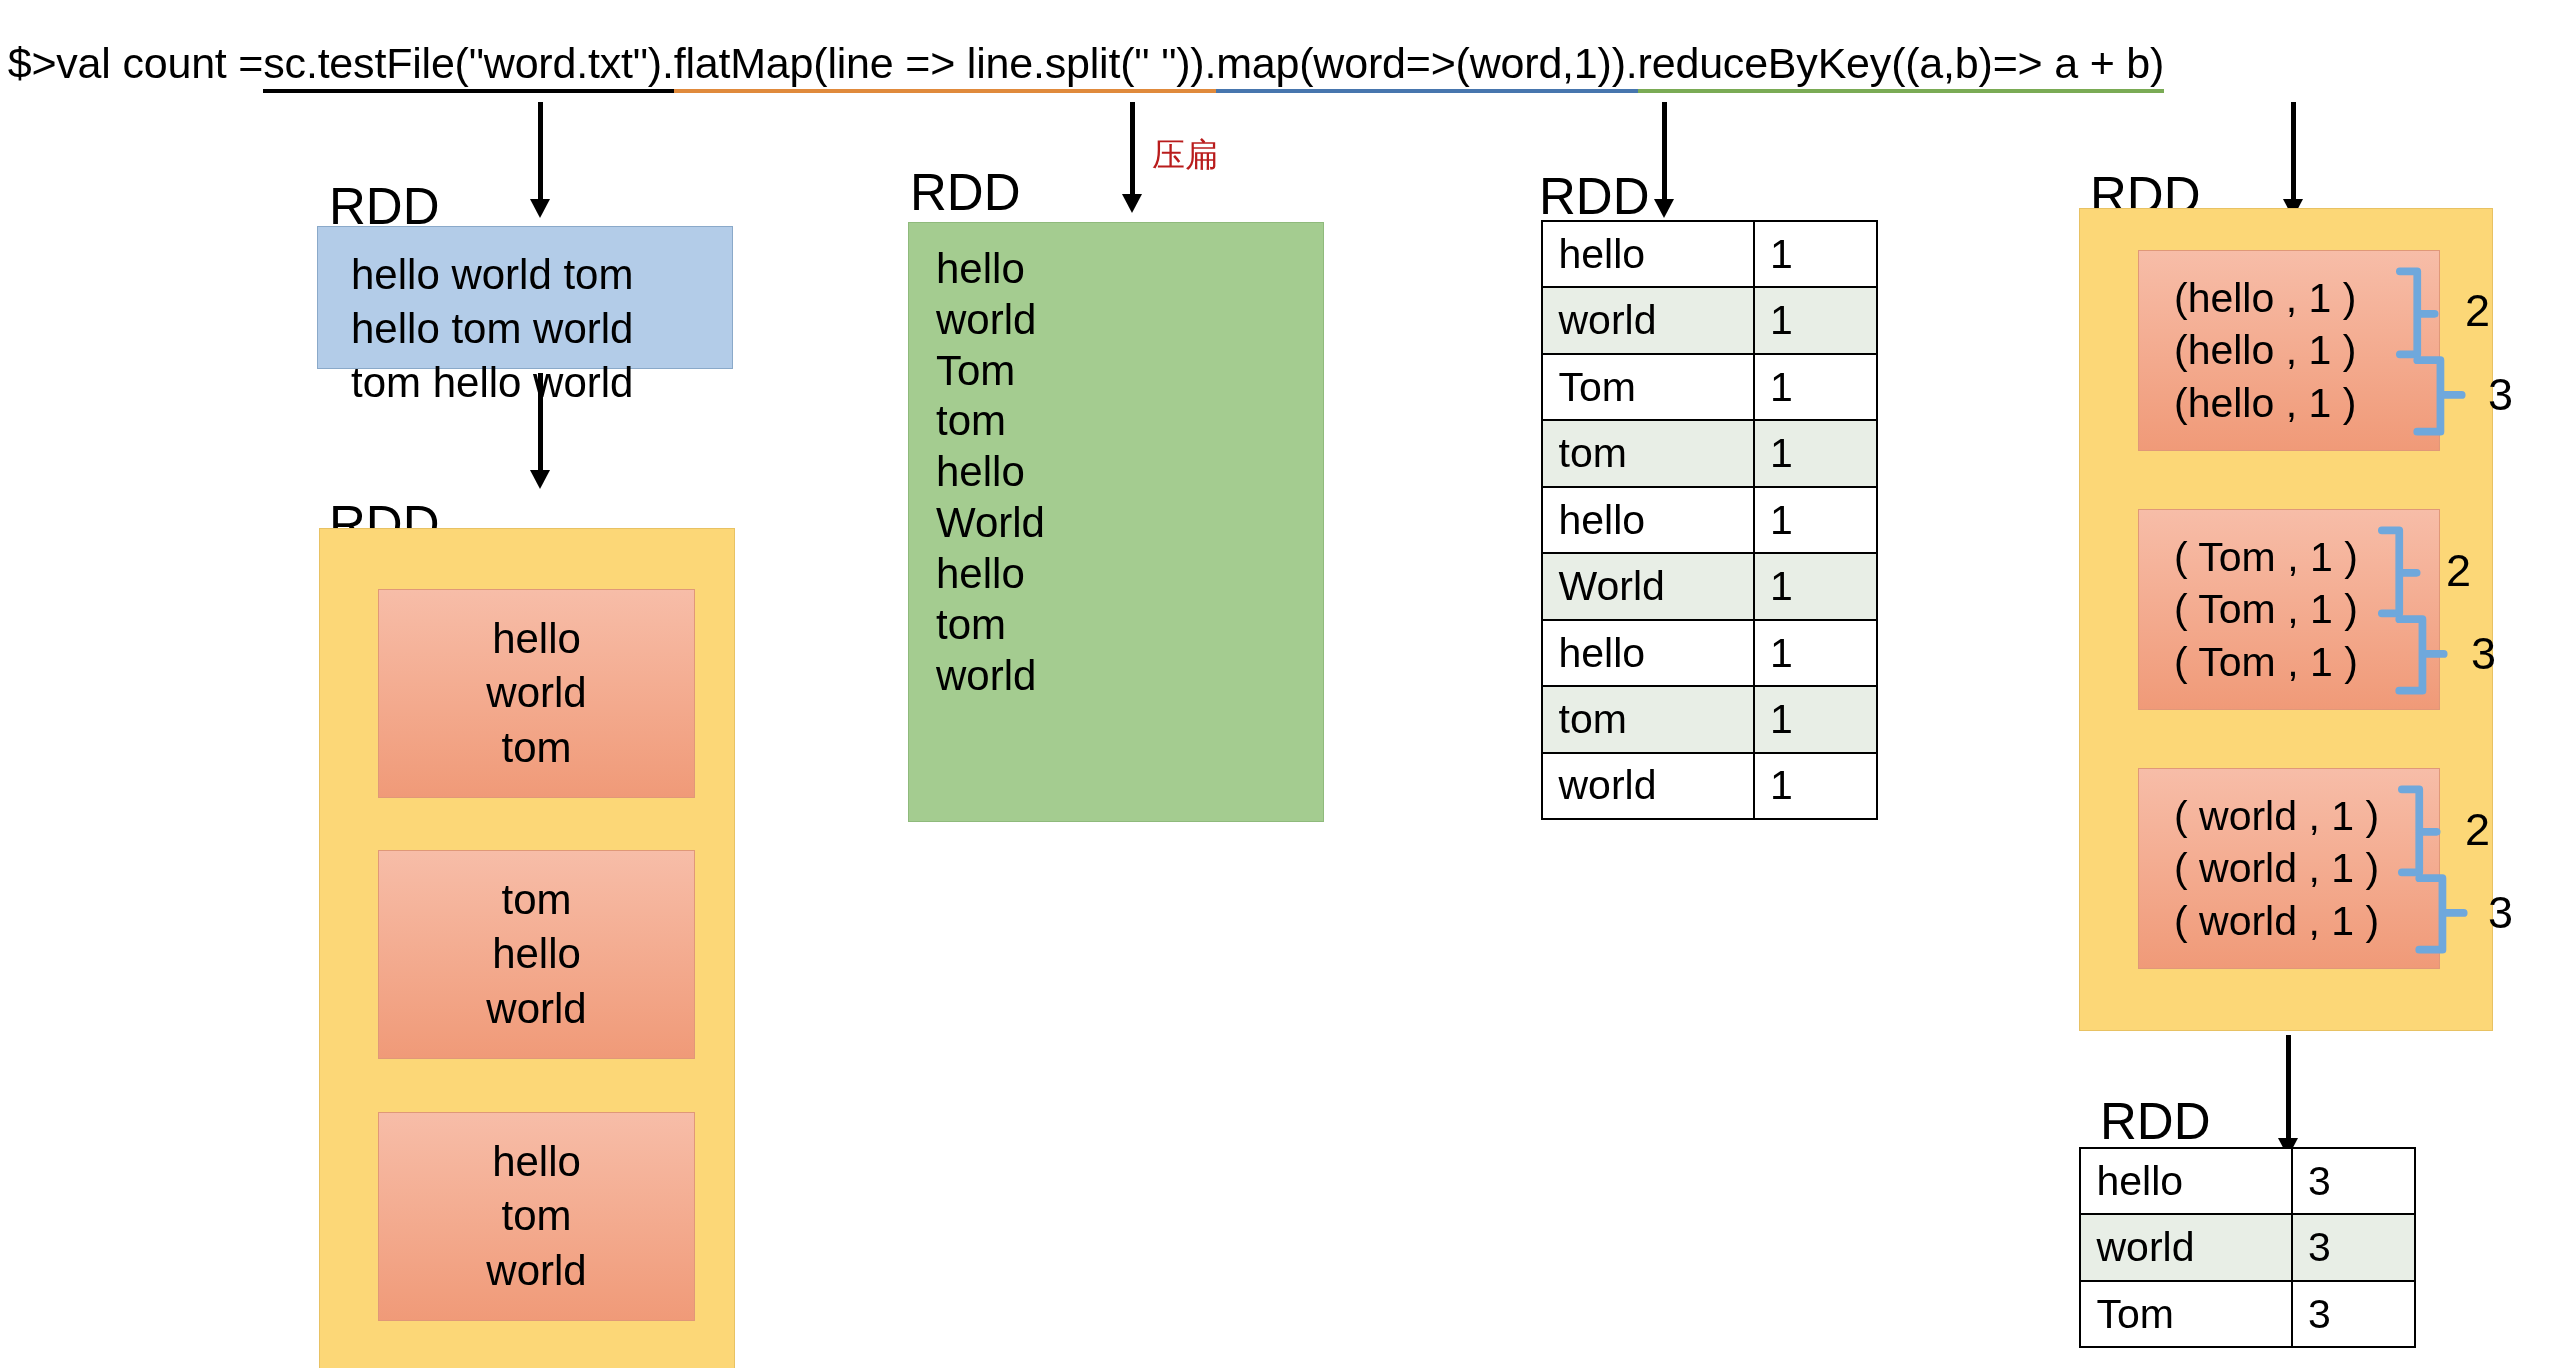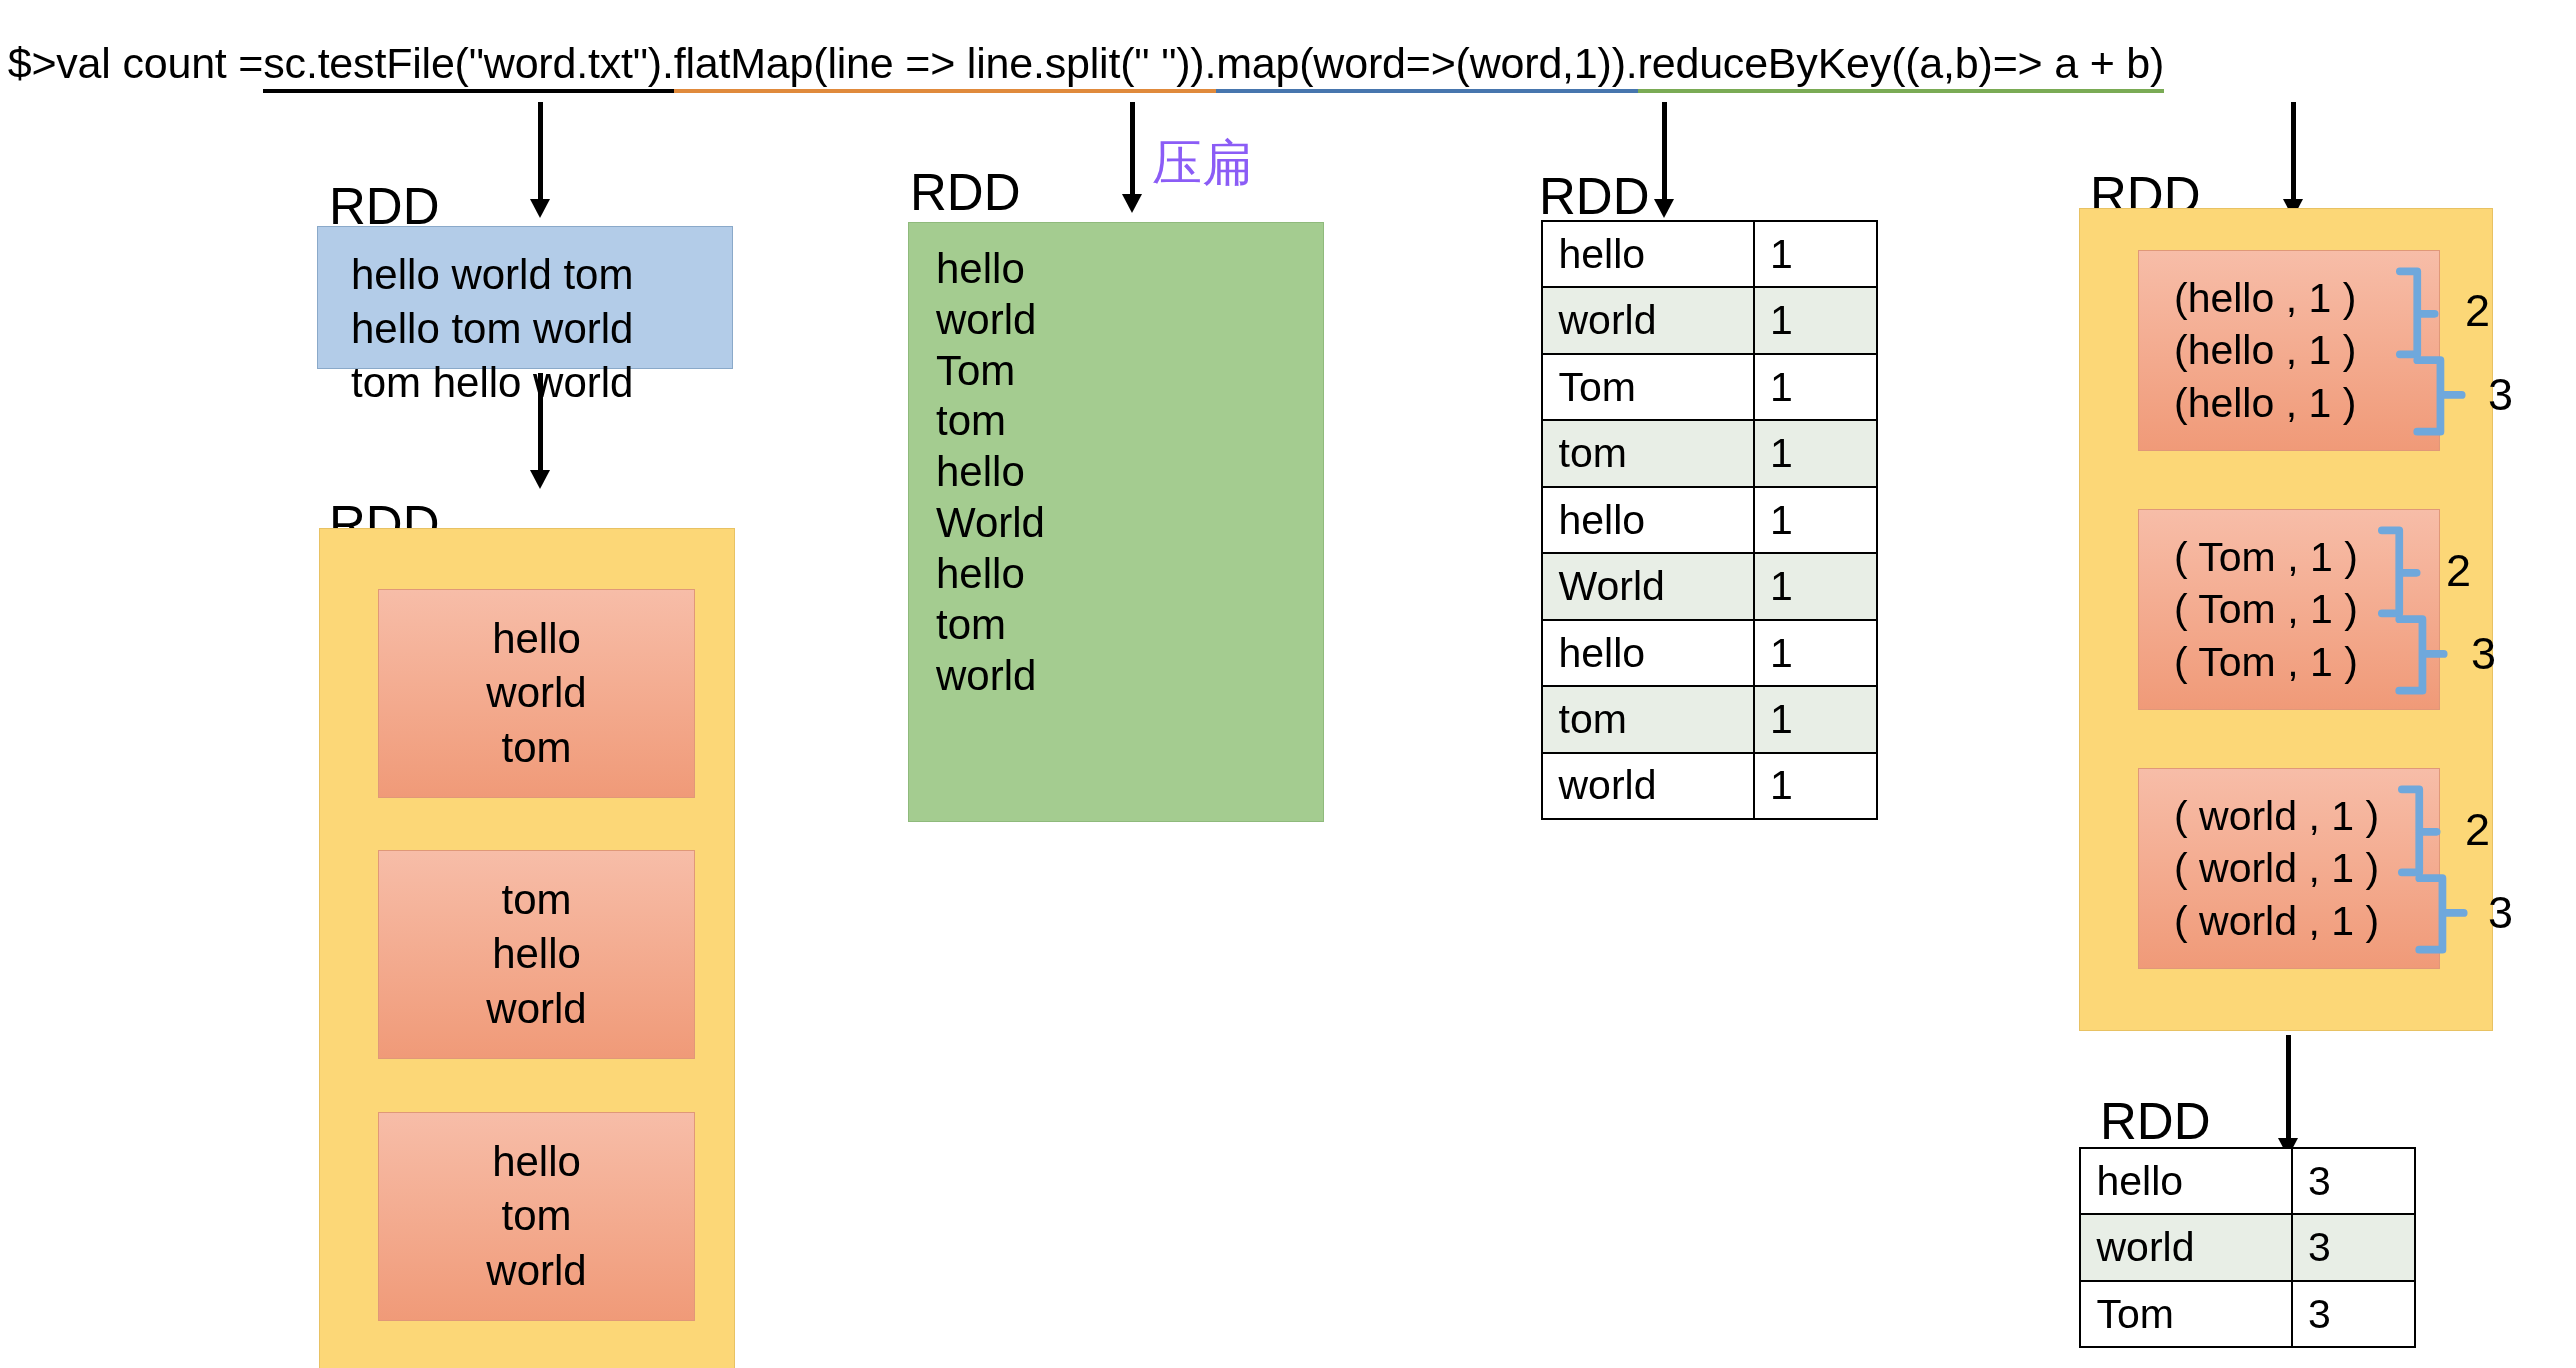--- a/index.html
+++ b/index.html
@@ -47,23 +47,23 @@
 
   
   .rddlabel{
     position:absolute;
     font-size:51px;
     line-height:1;
     color:#000;
   }
   .cnlabel{
     position:absolute;
-    font-size:50px;
+    font-size:33px;
     line-height:1;
-    color:#8b5cf6;
+    color:#b91c1c;
     font-family:"DejaVu Sans","Liberation Sans",sans-serif;
   }
 
   
   .bluebox{
     position:absolute;
     background:#b3cce8;
     border:1px solid #8aa9c9;
     box-sizing:border-box;
     padding:21px 0 28px 33px;

